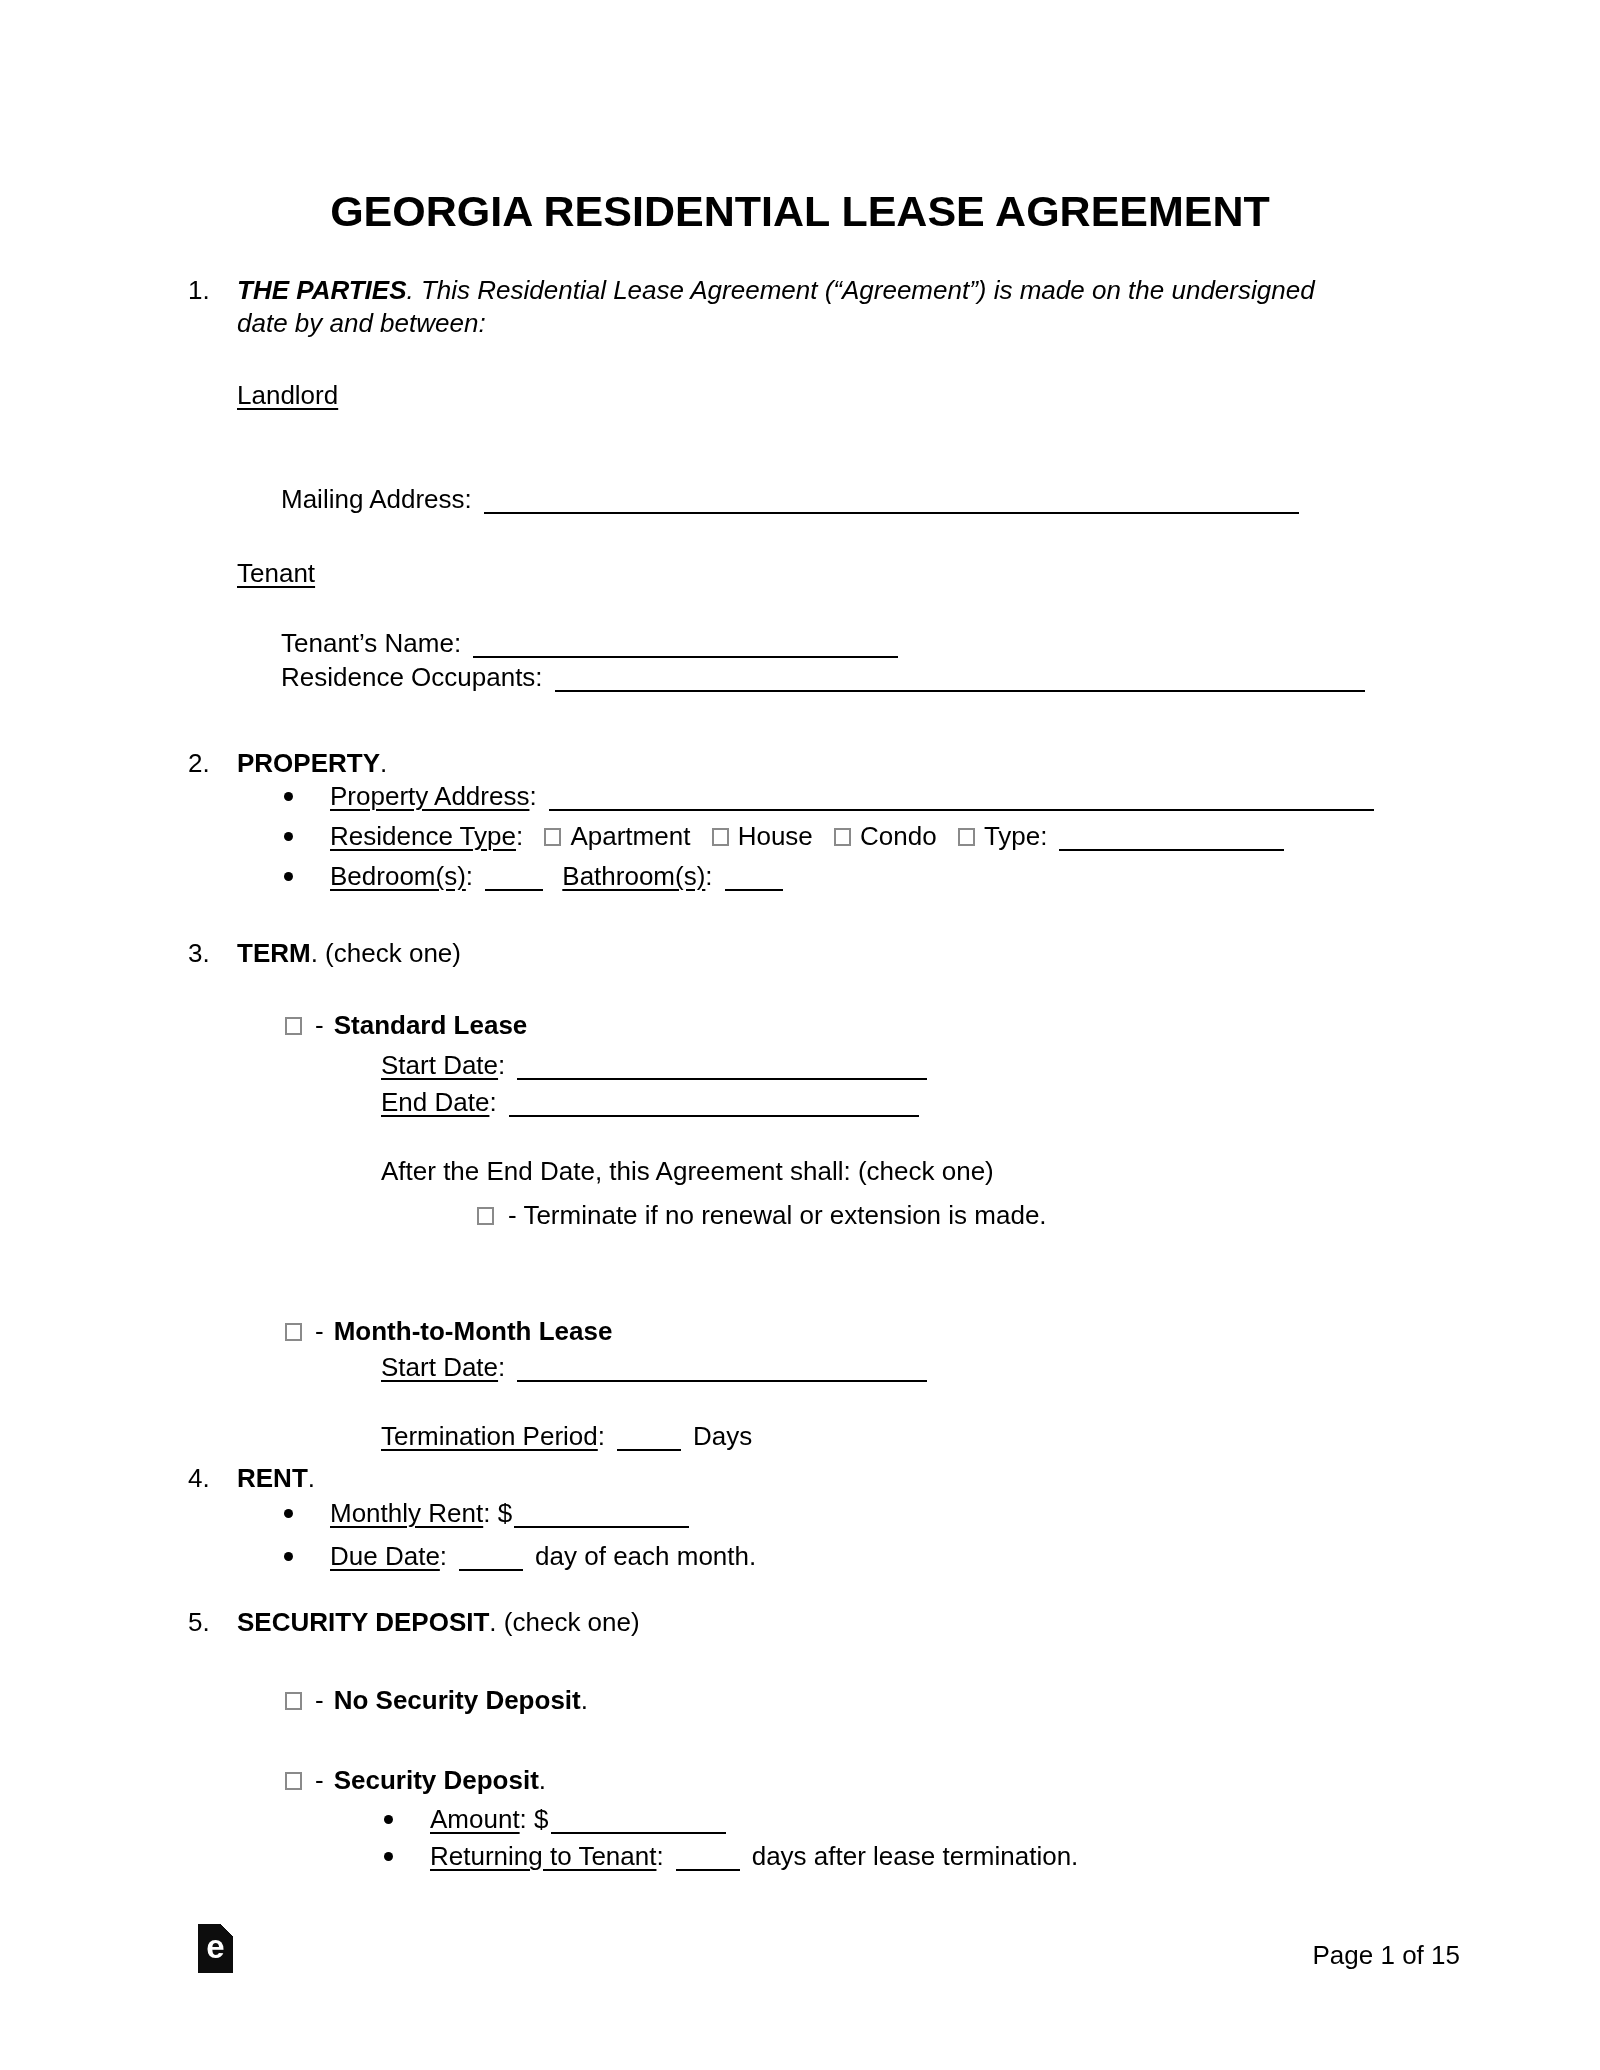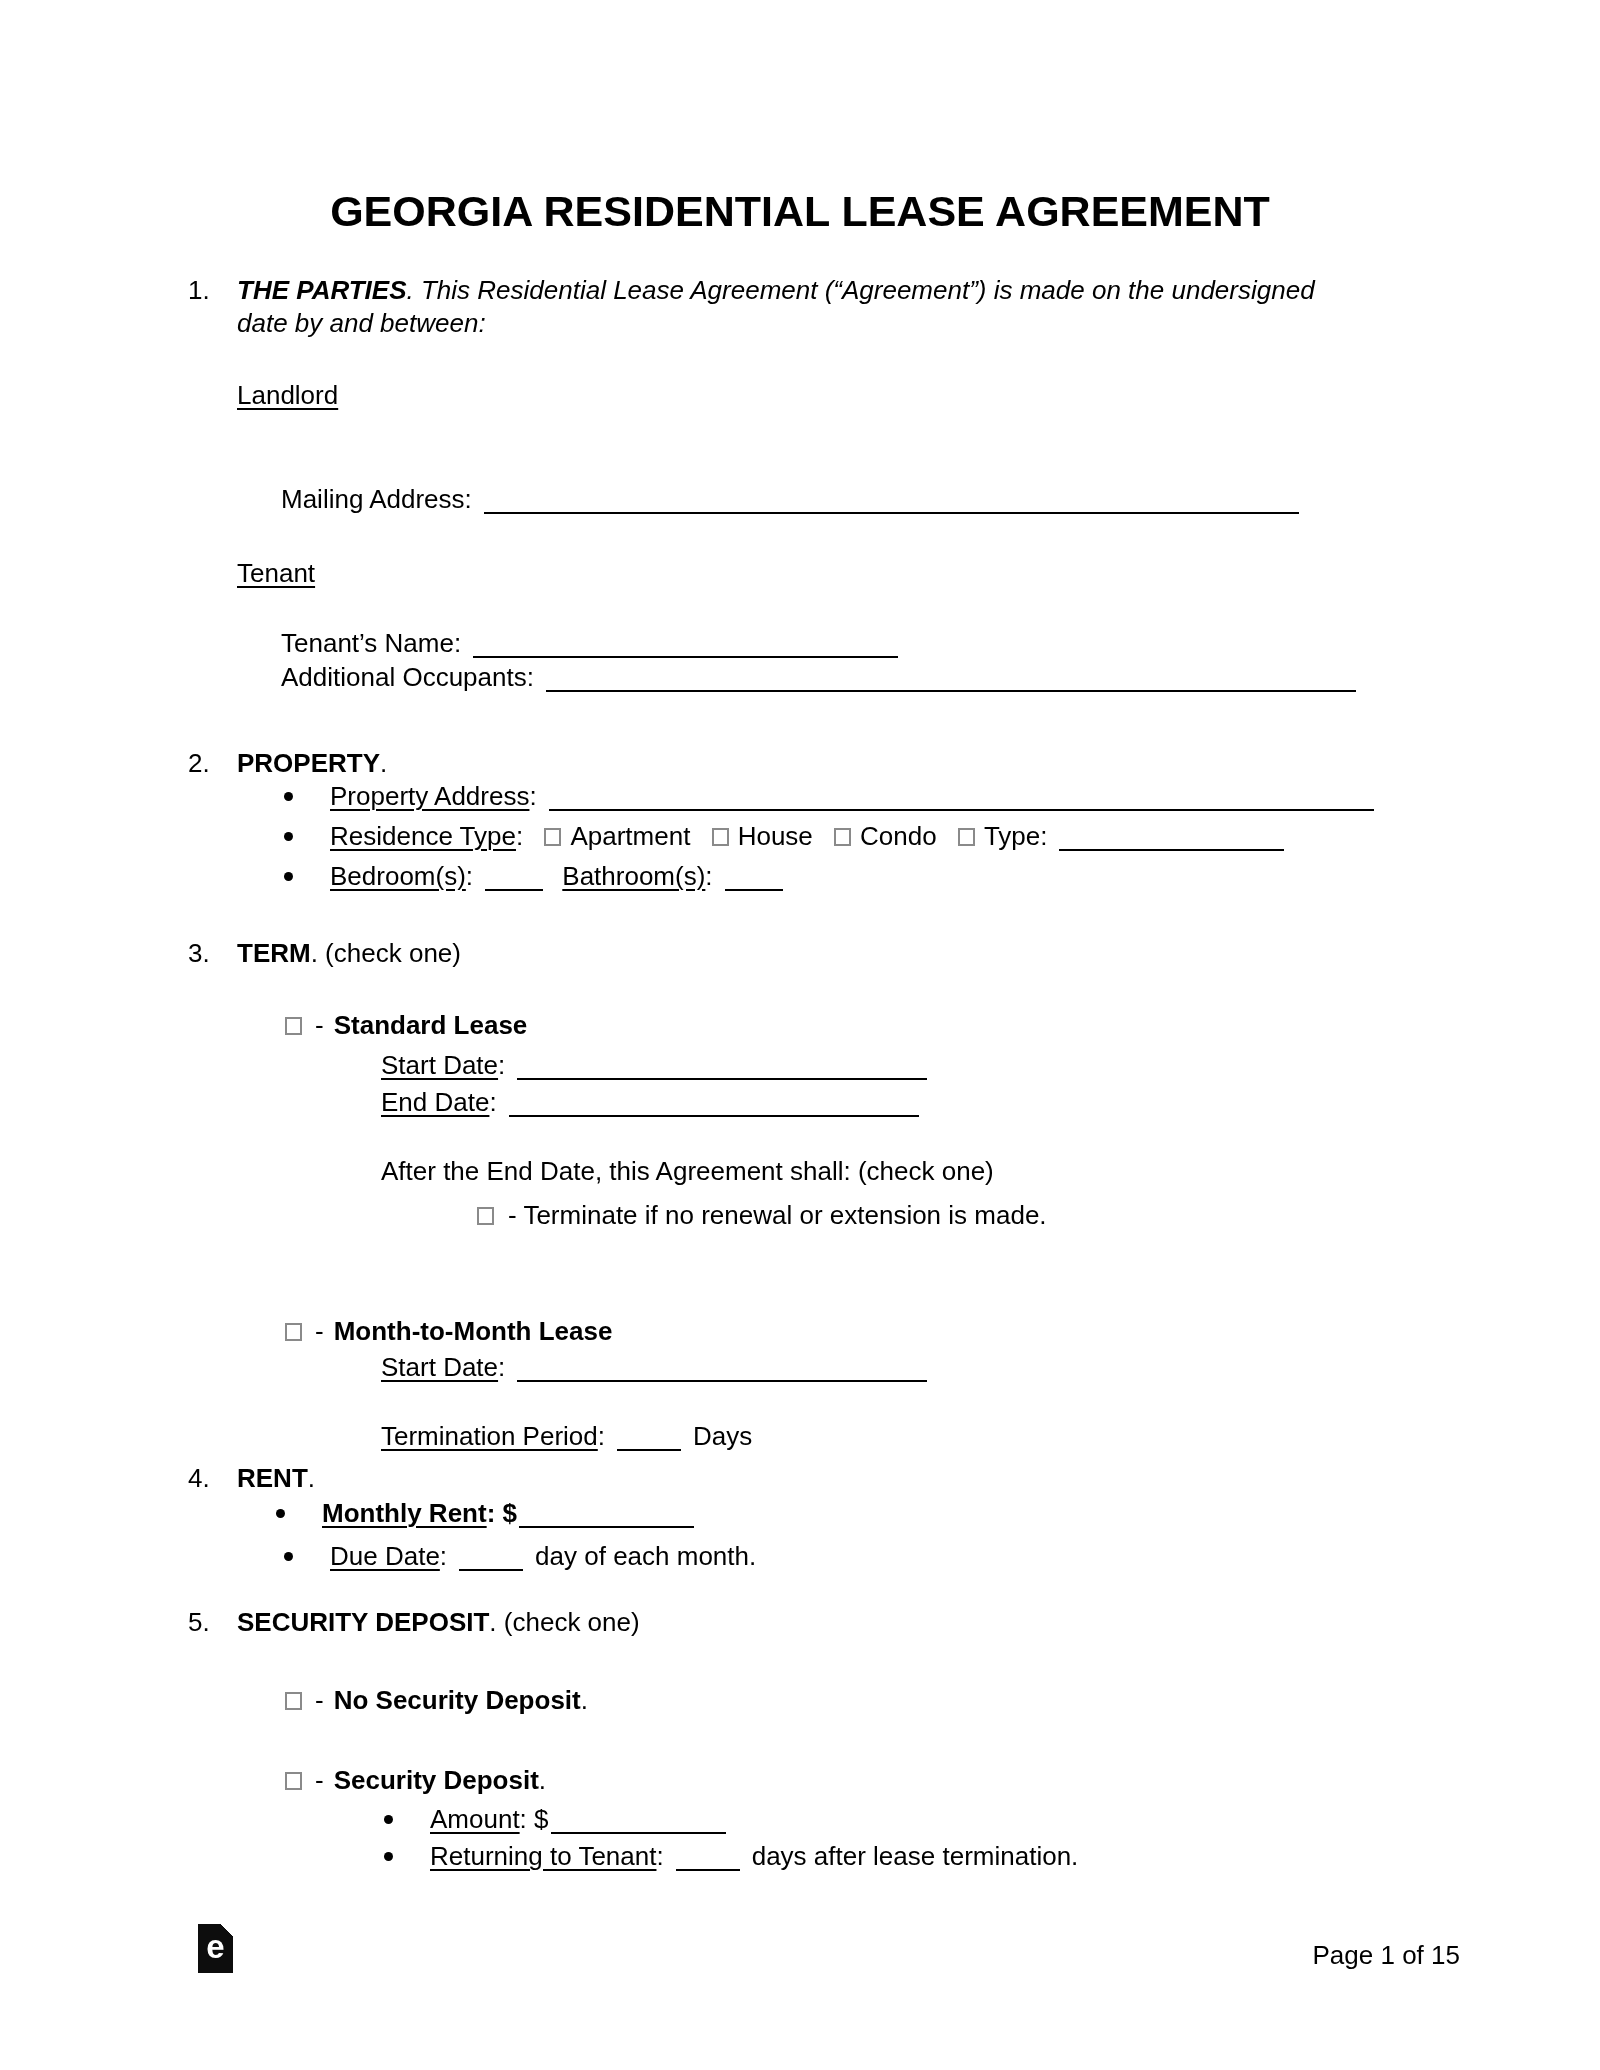--- a/index.html
+++ b/index.html
@@ -67,21 +67,21 @@
 
   <div class="abs" style="left:237px;top:557px;">
     <span class="u">Tenant</span>
   </div>
 
   <div class="abs" style="left:281px;top:627px;">
     <span>Tenant’s Name:</span><span class="blank" style="width:425px;"></span>
   </div>
 
   <div class="abs" style="left:281px;top:661px;">
-    <span>Additional Occupants:</span><span class="blank" style="width:810px;"></span>
+    <span>Residence Occupants:</span><span class="blank" style="width:810px;"></span>
   </div>
 
   <div class="abs flexrow" style="left:188px;top:747px;">
     <span class="num">2.</span>
     <div><b>PROPERTY</b><span>.</span></div>
   </div>
 
   <div class="abs flexrow" style="left:284px;top:780px;">
     <span class="bullet">
         <i></i>
@@ -148,21 +148,21 @@
 
   <div class="abs" style="left:381px;top:1388px;margin-top:32px;">
     <span class="u">Termination Period</span><span>:</span><span class="blank" style="width:64px;"></span><span class="sufgap">Days</span>
   </div>
 
   <div class="abs flexrow" style="left:188px;top:1462px;">
     <span class="num">4.</span>
     <div><b>RENT</b><span>.</span></div>
   </div>
 
-  <div class="abs flexrow" style="left:276px;top:1497px;font-weight:bold;">
+  <div class="abs flexrow" style="left:284px;top:1497px;">
     <span class="bullet">
         <i></i>
       </span>
     <span><span class="u">Monthly Rent</span><span>: $</span><span class="blank" style="width:175px;margin-left:2px;"></span></span>
   </div>
 
   <div class="abs flexrow" style="left:284px;top:1540px;">
     <span class="bullet">
         <i></i>
       </span>

